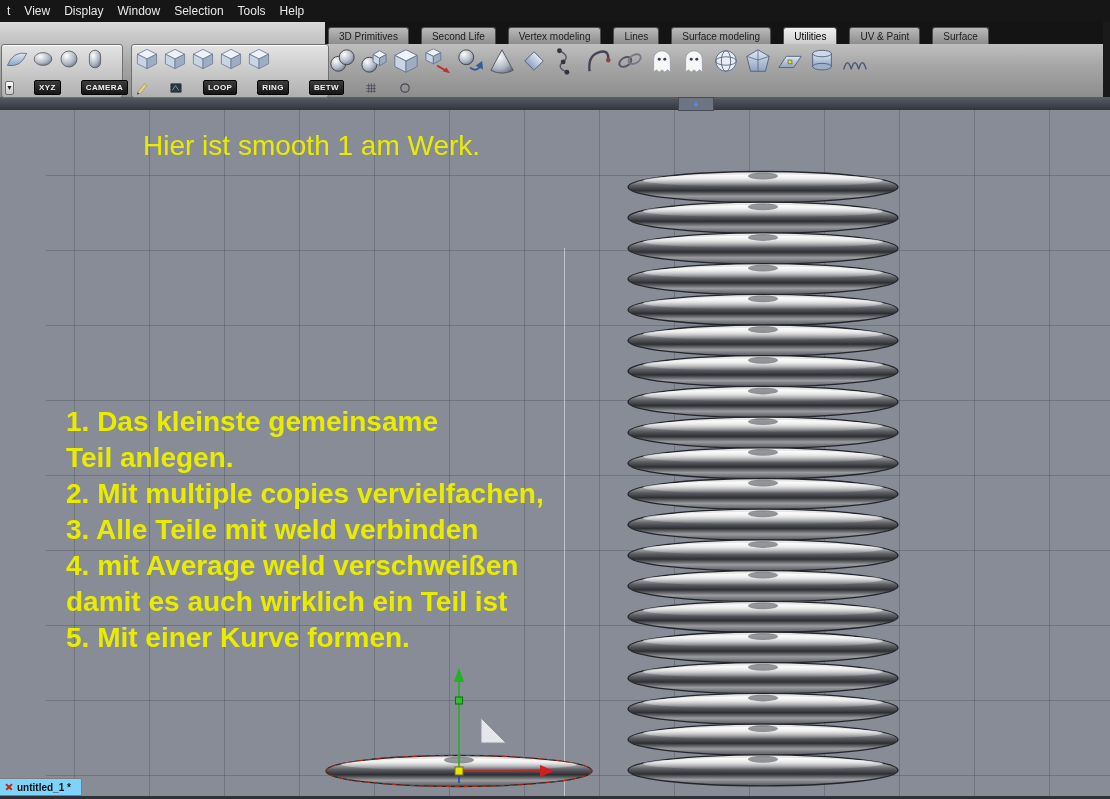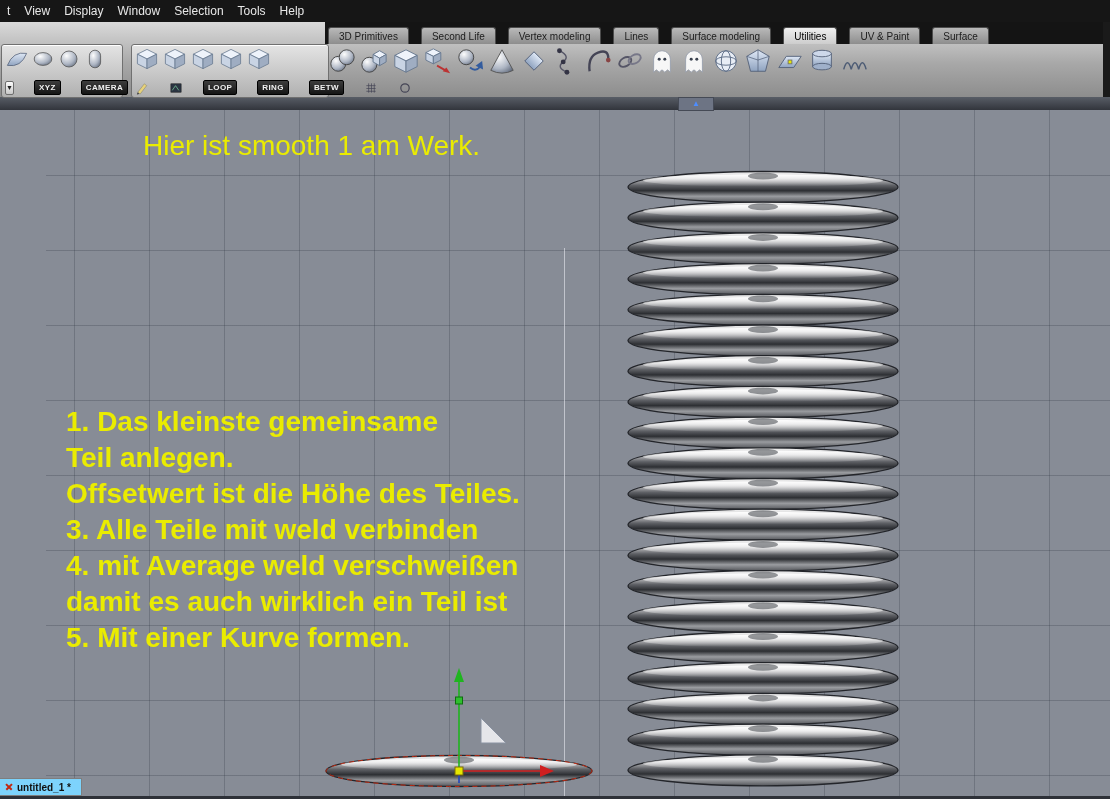--- a/index.html
+++ b/index.html
@@ -325,21 +325,21 @@
   </div>
 
   <div class="viewport">
     <div class="axis-line"></div>
 
     <div class="vp-title yellow" style="color: rgb(234, 236, 0);">Hier ist smooth 1 am Werk.</div>
 
     <div class="vp-instructions yellow" style="color: rgb(234, 236, 0);">
         <div class="ins-line">1. Das kleinste gemeinsame</div>
         <div class="ins-line">Teil anlegen.</div>
-        <div class="ins-line">Offsetwert ist die Höhe des Teiles.</div>
+        <div class="ins-line">2. Mit multiple copies vervielfachen,</div>
         <div class="ins-line">3. Alle Teile mit weld verbinden</div>
         <div class="ins-line">4. mit Average weld verschweißen</div>
         <div class="ins-line">damit es auch wirklich ein Teil ist</div>
         <div class="ins-line">5. Mit einer Kurve formen.</div>
       </div>
 
     <div class="stack"><svg width="280" height="630" viewBox="0 0 280 630">
           <g transform="translate(140 21.0)">
             <ellipse rx="135" ry="15.5" fill="url(#gMetal)" stroke="#23252a" stroke-width="1.3"></ellipse>
             <ellipse rx="120" ry="6.2" cy="-6.5" fill="url(#gHi)"></ellipse>

